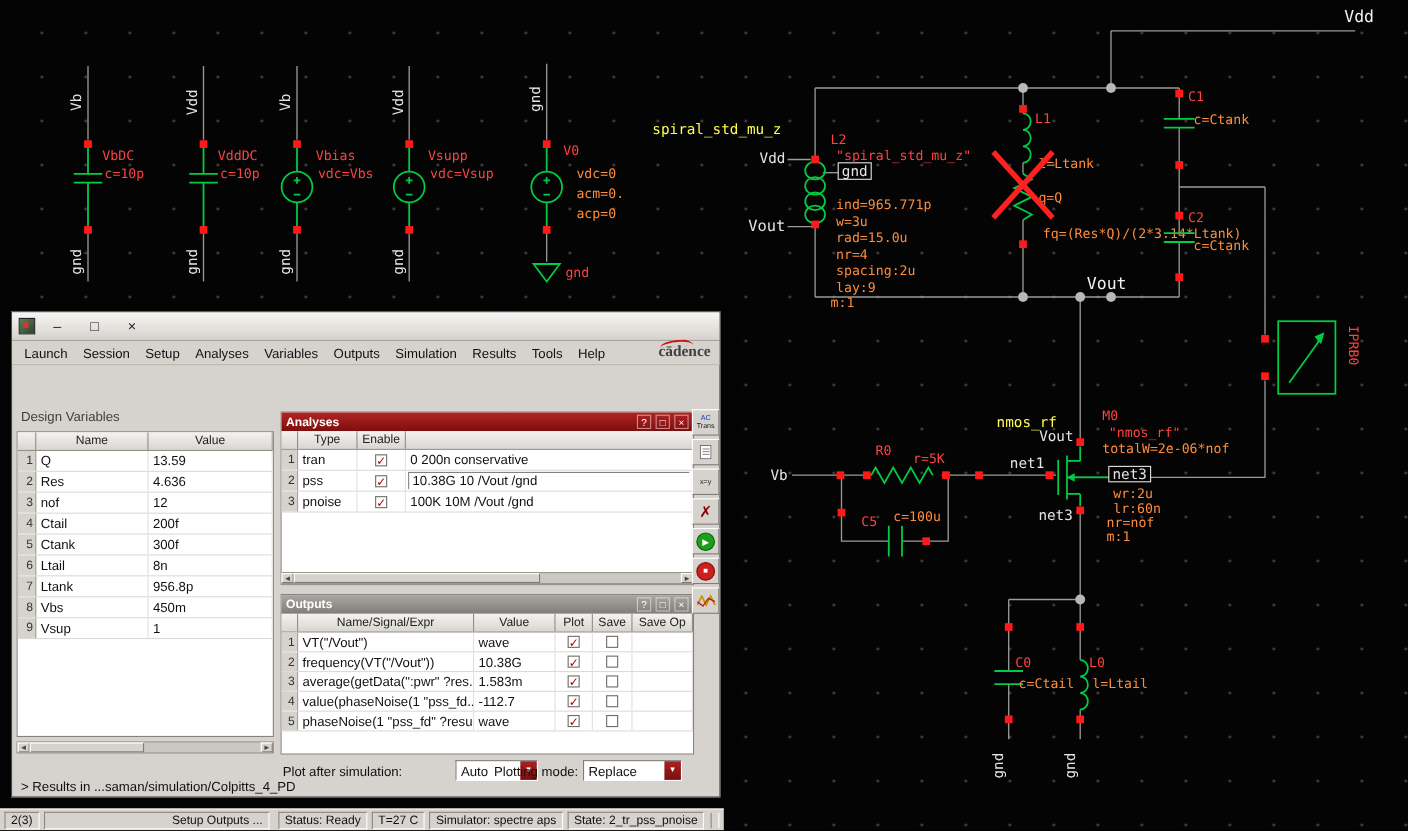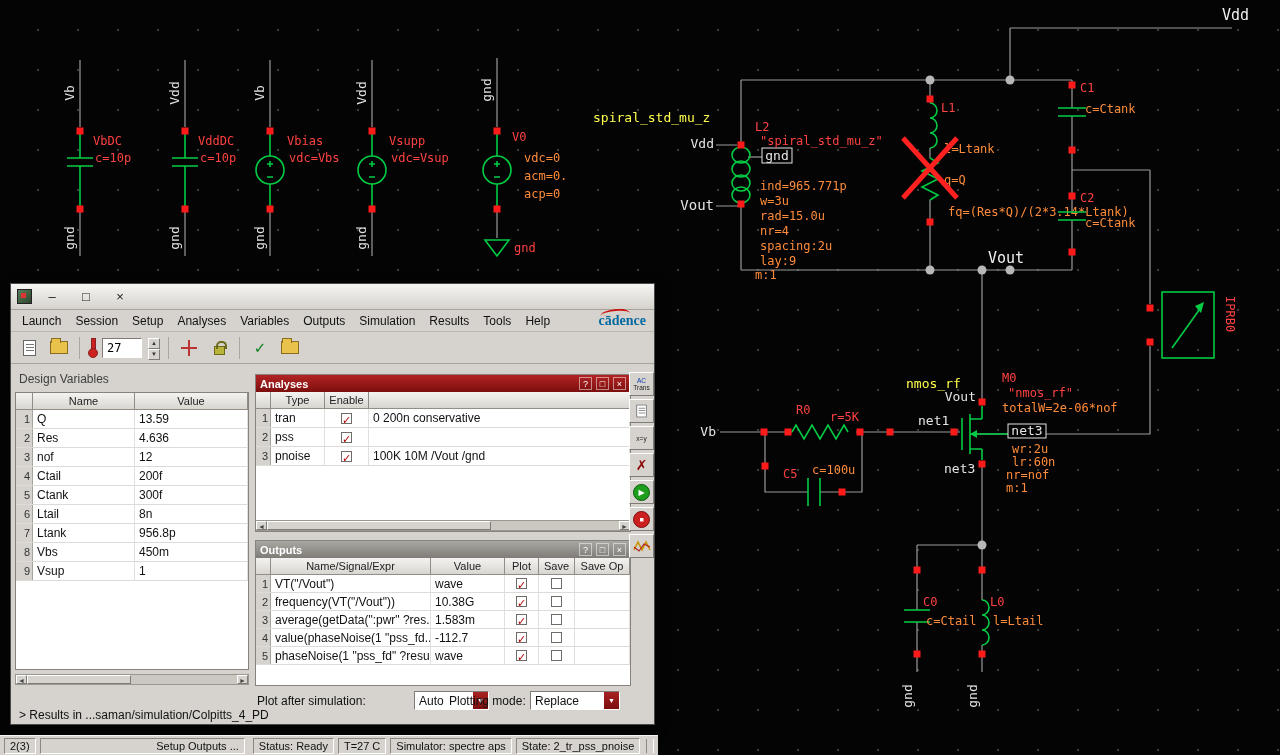--- a/index.html
+++ b/index.html
@@ -36,21 +36,21 @@
     border:1px solid #222; position:relative; }
   .win-ic::after{ content:""; position:absolute; left:3px; top:3px; width:5px; height:5px; background:#d33; }
   .title-text { flex:1; font-size:12px; color:#151515; white-space:nowrap; overflow:hidden; }
   .cap-btn { width:28px; height:20px; display:flex; align-items:center; justify-content:center;
     font-size:13px; color:#222; cursor:default; }
 
   .menubar { position:absolute; left:0; top:26px; width:100%; height:22px;
     display:flex; align-items:center; padding-left:4px; background:#d6d3ce; border-bottom:1px solid #bdb9b1; }
   .menu-item { padding:2px 7px; font-size:12px; color:#111; }
   .logo { margin-left:auto; margin-right:8px; position:relative; font-weight:bold;
-    font-size:14px; color:#0369a1; font-family:"Liberation Serif","DejaVu Serif",serif; }
+    font-size:14px; color:#404040; font-family:"Liberation Serif","DejaVu Serif",serif; }
   .logo-swoosh { position:absolute; left:1px; top:-4px; width:30px; height:6px;
     border-top:2.5px solid #cc1111; border-radius:60% 40% 0 0/100% 100% 0 0; transform:rotate(-4deg); }
 
   .toolbar { position:absolute; left:0; top:48px; width:100%; height:32px;
     display:flex; align-items:center; gap:6px; padding:0 6px;
     background:#d6d3ce; border-bottom:1px solid #a8a49c; }
   .tb-btn { width:24px; height:24px; border:1px solid transparent; display:flex; align-items:center; justify-content:center; }
   .tb-sep { width:1px; height:22px; background:#aaa6a0; margin:0 2px; }
   .temp-input { width:40px; height:20px; border:1px solid; border-color:#7f7c78 #fff #fff #7f7c78;
     background:#fff; font-size:12px; padding:1px 4px; font-family:"DejaVu Sans Mono",monospace; }
@@ -387,49 +387,20 @@
     <div class="menu-item">Simulation</div>
     <div class="menu-item">Results</div>
     <div class="menu-item">Tools</div>
     <div class="menu-item">Help</div>
     <div class="logo">
       <div class="logo-swoosh"></div>
       <span>cādence</span>
     </div>
   </div>
 
-  <div class="toolbar">
-    <div class="tb-btn">
-          <div class="ic-doc"></div>
-        </div>
-    <div class="tb-btn">
-          <div class="ic-folder"></div>
-        </div>
-    <div class="tb-sep"></div>
-    <div class="thermo"></div>
-    <input class="temp-input" value="27" style="">
-    <div class="spin">
-          <div>▲</div>
-          <div>▼</div>
-        </div>
-    <div class="tb-sep"></div>
-    <div class="tb-btn">
-          <div class="ic-probe"></div>
-        </div>
-    <div class="tb-btn">
-          <div class="ic-lock"></div>
-        </div>
-    <div class="tb-sep"></div>
-    <div class="tb-btn">
-          <span class="ic-check">✓</span>
-        </div>
-    <div class="tb-btn">
-          <div class="ic-folder"></div>
-        </div>
-  </div>
 
   <div class="dv-label">Design Variables</div>
 
   <div class="tbl dv" style="left:4px; top:108px; width:234px; height:278px;">
     <div class="hrow">
       <div class="hcell c0"></div>
       <div class="hcell c1">Name</div>
       <div class="hcell c2">Value</div>
     </div>
     <div class="trow">
@@ -504,20 +475,23 @@
       <div class="cell c2">
             <div class="chk checked"></div>
           </div>
       <div class="cell c3">0 200n conservative</div>
     </div>
     <div class="trow">
       <div class="numcell c0">2</div>
       <div class="cell c1">pss</div>
       <div class="cell c2">
             <div class="chk checked"></div>
+          </div>
+      <div class="cell c3" style="padding:0 2px;">
+            <div class="args-edit">10.38G 10 /Vout /gnd</div>
           </div>
     </div>
     <div class="trow">
       <div class="numcell c0">3</div>
       <div class="cell c1">pnoise</div>
       <div class="cell c2">
             <div class="chk checked"></div>
           </div>
       <div class="cell c3">100K 10M /Vout /gnd</div>
     </div>

